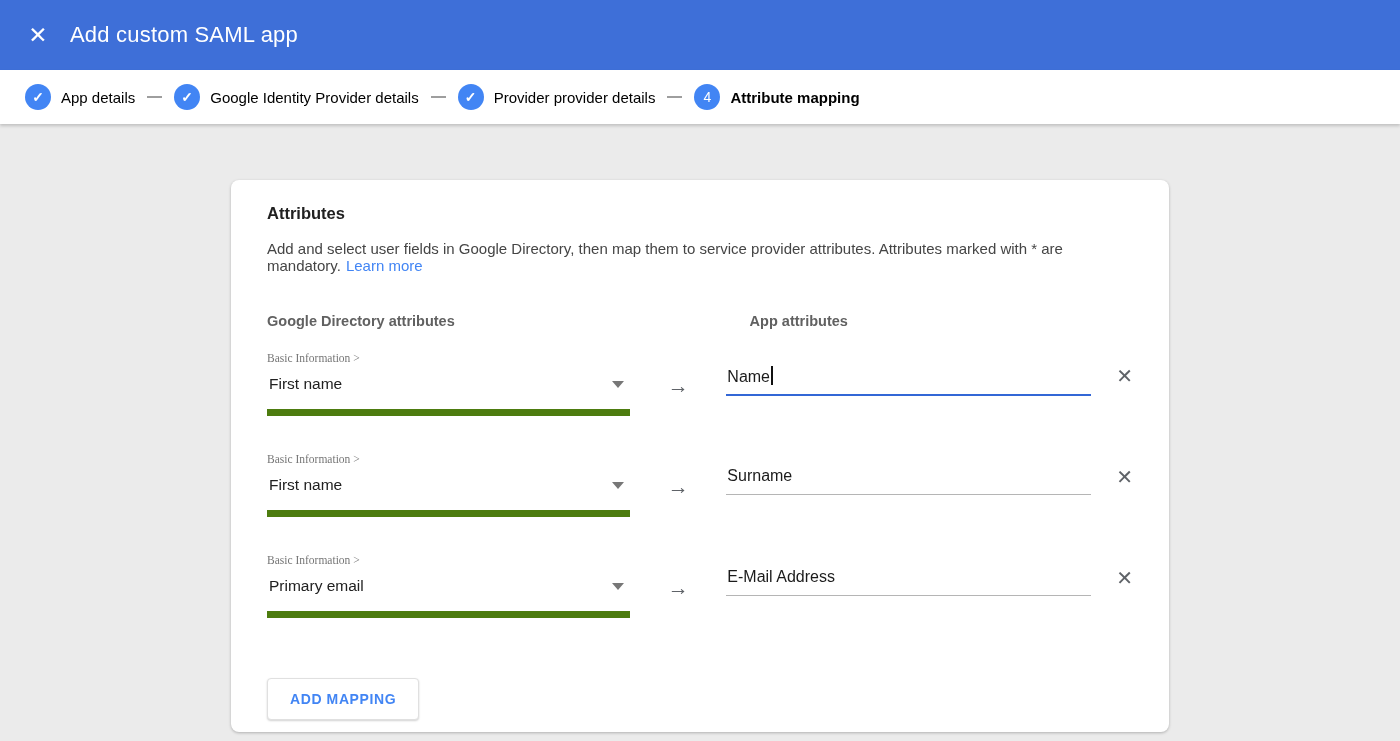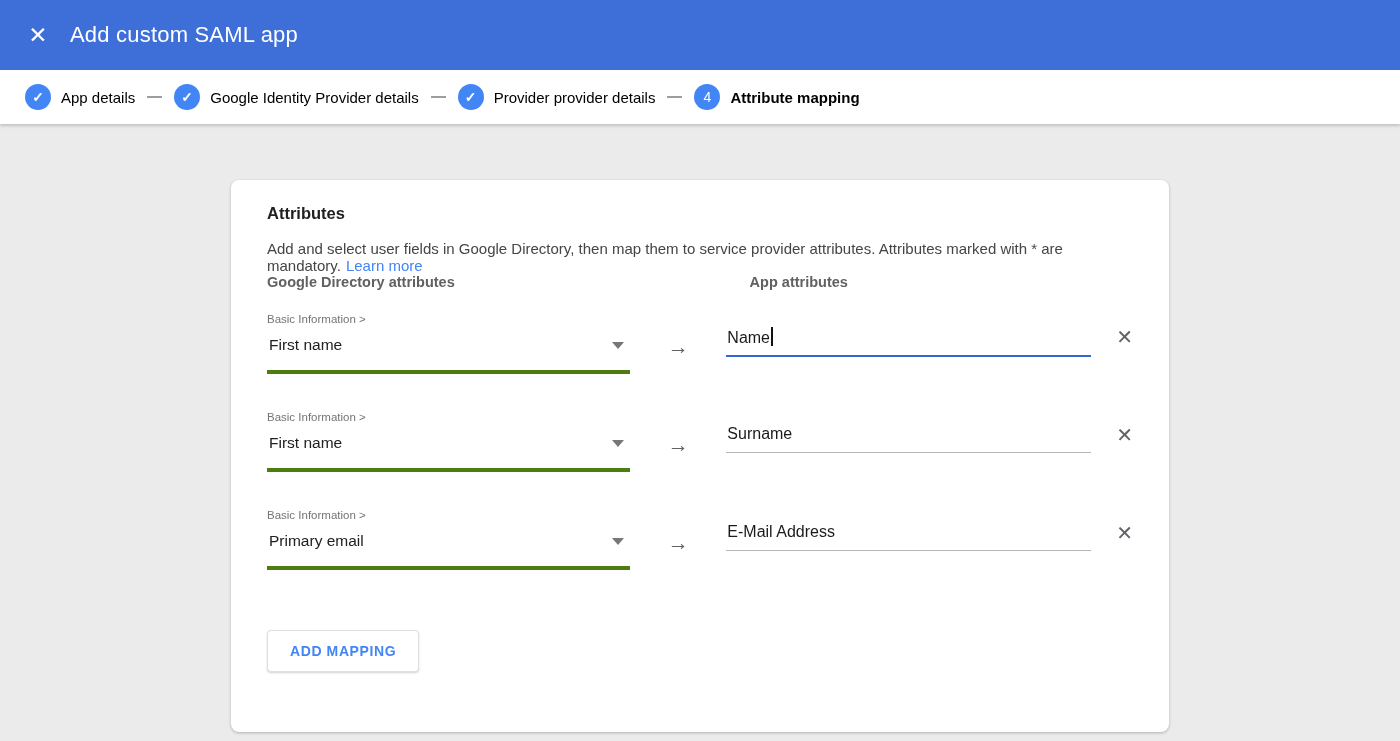--- a/index.html
+++ b/index.html
@@ -66,35 +66,35 @@
     background: #ffffff;
     border-radius: 8px;
     box-shadow: 0 1px 3px rgba(0,0,0,0.25);
     padding: 24px 36px;
   }
   .card-title { font-size: 16.5px; font-weight: bold; color: #212121; margin: 0; }
   .card-desc  { margin-top: 17px; font-size: 15px; color: #454545; }
   .link { color: var(--link, #4285f4); cursor: pointer; margin-left: 5px; text-decoration: none; }
 
   .col-headers {
-    display: flex; 
+    display: flex; margin-top: 39px;
     font-size: 14.5px; font-weight: bold; color: #616161;
   }
   .col-left  { width: 535px; }
   .col-right { width: 425px; }
 
   .rows { margin-top: 22px; }
   .m-row { display: flex; align-items: flex-start; margin-bottom: 36px; }
 
   .select-col { width: 423px; cursor: pointer; }
-  .sel-cat { font-size: 11.5px; color: #757575; height: 14px; line-height: 14px; }
+  .sel-cat { font-size: 11.5px; color: #757575; height: 14px; line-height: 14px; font-family: Liberation Serif, serif; }
   .sel-line {
     margin-top: 10px;
     display: flex; align-items: center; justify-content: space-between;
-    border-bottom: 4px solid #4d7c0f;
+    border-bottom: 7px solid #4d7c0f;
     padding: 0 6px 16px 2px;
     font-size: 15.5px; color: #212121;
   }
   .dd-arrow {
     width: 0; height: 0; flex: none;
     border-left: 6px solid transparent;
     border-right: 6px solid transparent;
     border-top: 7px solid #777777;
   }
 

